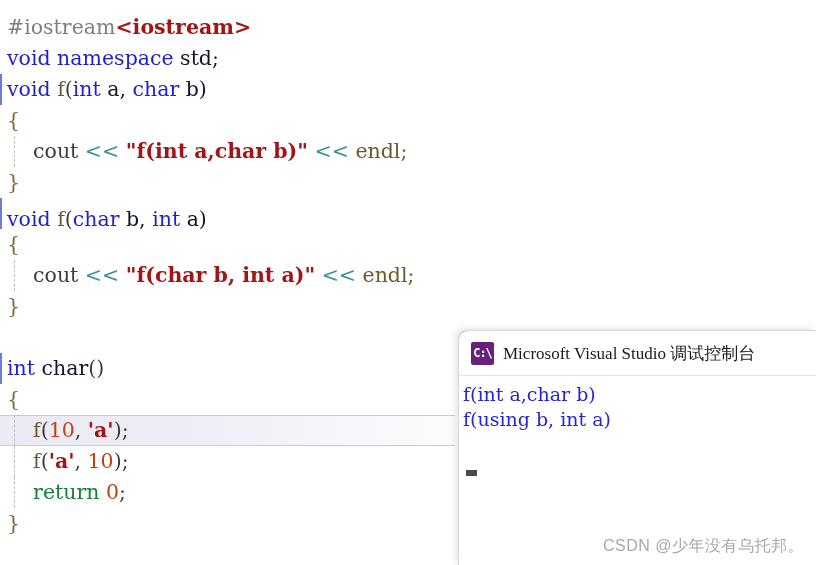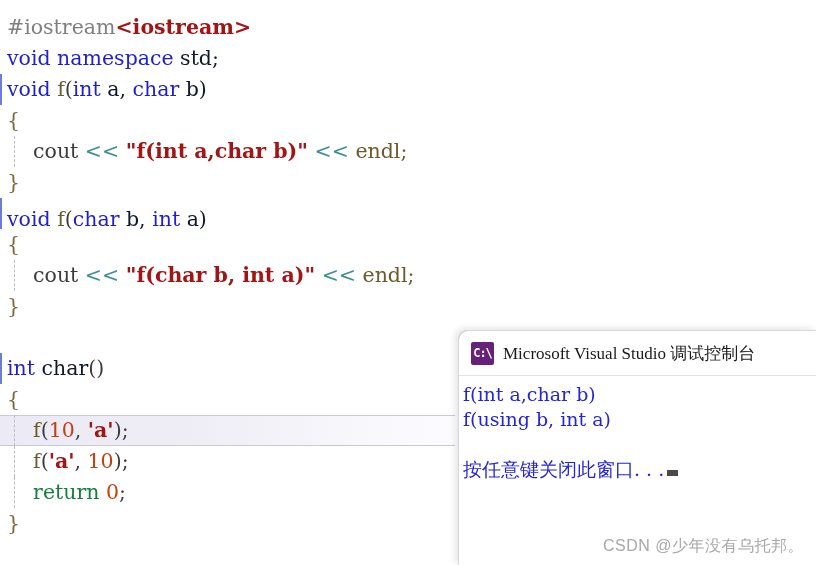--- a/index.html
+++ b/index.html
@@ -210,17 +210,17 @@
 
 <div id="console-window">
   <div id="console-titlebar">
     <div id="console-icon">C:\</div>
     <div id="console-title">Microsoft Visual Studio 调试控制台</div>
   </div>
   <div id="console-body">
       <div class="console-line"><span>f(int a,char b)</span></div>
       <div class="console-line"><span>f(using b, int a)</span></div>
       <div class="console-line blank"><span></span></div>
-      <div class="console-line"><span>按任意键关闭此窗口. . .</span><span class="cursor-block"></span></div>
+      <div class="console-line"><span class="cursor-block"></span></div>
     </div>
 </div>
 
 <div id="watermark">CSDN @少年没有乌托邦。</div>
 
 </body></html>

